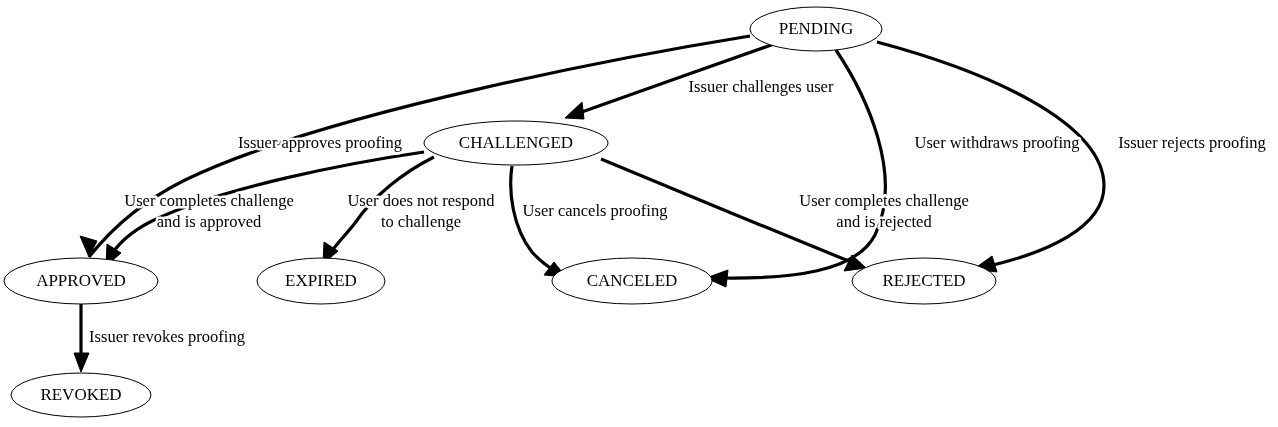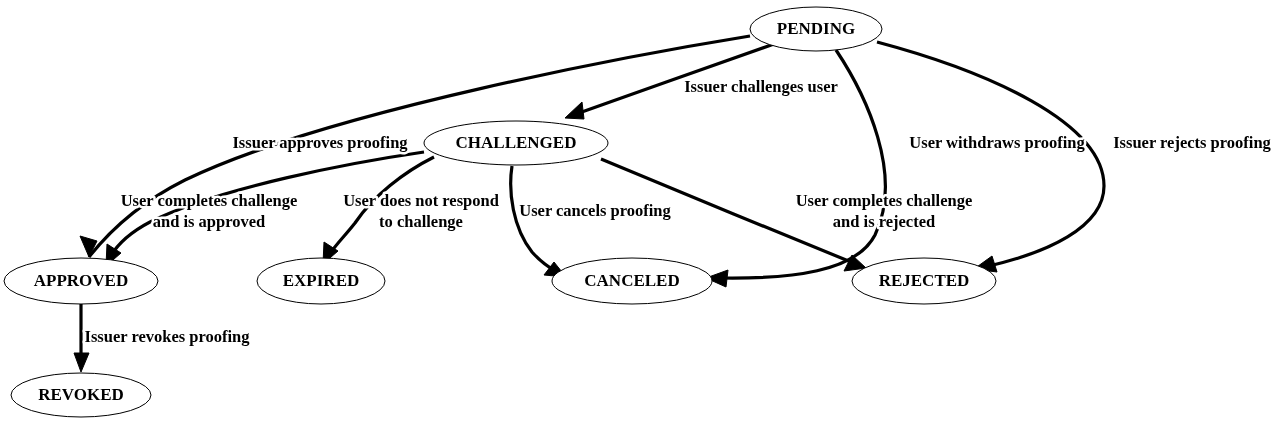--- a/index.html
+++ b/index.html
@@ -10,21 +10,20 @@
   }
   body {
     font-family: "Liberation Serif", "DejaVu Serif", serif;
   }
   #diagram-root {
     position: relative;
     width: 1278px;
     height: 427px;
     background: #ffffff;
     overflow: hidden;
-    font-weight: bold;
   }
   svg#graph {
     display: block;
     width: 1278px;
     height: 427px;
   }
   .node-ellipse {
     fill: #ffffff;
     stroke: #000000;
     stroke-width: 1;

